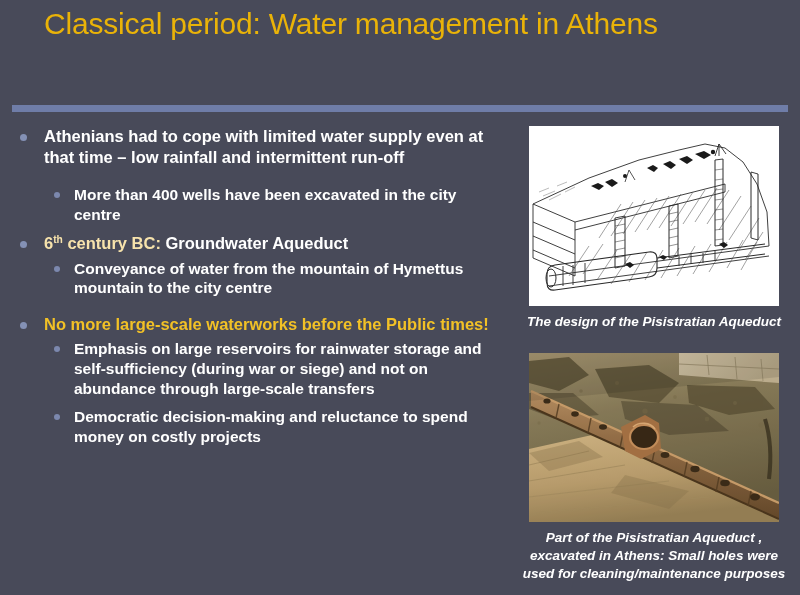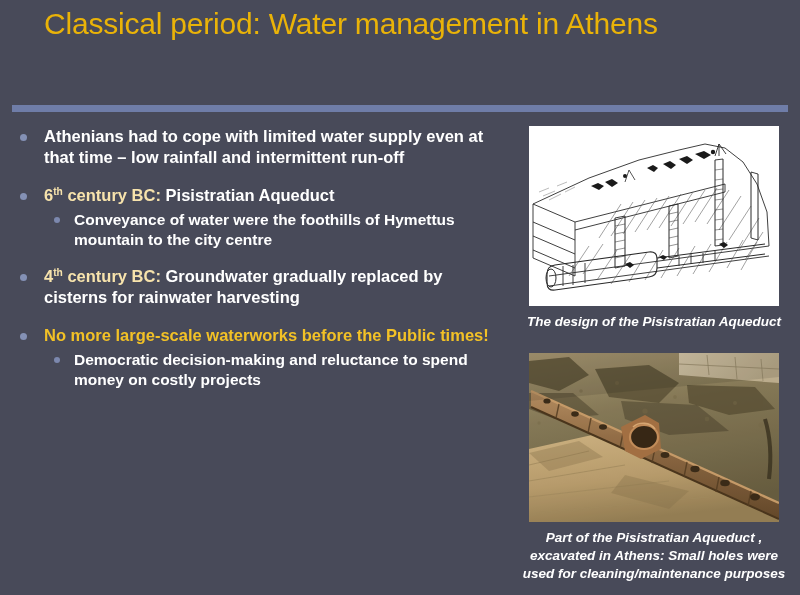--- a/index.html
+++ b/index.html
@@ -138,37 +138,40 @@
 
   <div id="divider"></div>
 
   <div id="body">
 
     <div class="bullet gap-after">
       <span>Athenians had to cope with limited water supply even at that time – low rainfall and intermittent run-off</span>
     </div>
 
 
+    <div class="subbullet">
+      <span>More than 400 wells have been excavated in the city centre</span>
+    </div>
 
     <div class="bullet tight">
-      <span class="hl-pale"><span>6</span><sup>th</sup><span> century BC:</span></span><span> Pisistratian Aqueduct</span>
+      <span class="hl-pale"><span>6</span><sup>th</sup><span> century BC:</span></span><span> Groundwater Aqueduct</span>
     </div>
 
     <div class="subbullet gap-after">
-      <span>Conveyance of water were the foothills of Hymettus mountain to the city centre</span>
-    </div>
-
-    <div class="bullet gap-after">
-      <span class="hl-pale"><span>4</span><sup>th</sup><span> century BC:</span></span><span> Groundwater gradually replaced by cisterns for rainwater harvesting</span>
-    </div>
+      <span>Conveyance of water from the mountain of Hymettus mountain to the city centre</span>
+    </div>
+
 
     <div class="bullet tight">
       <span class="hl-gold">No more large-scale waterworks before the Public times!</span>
     </div>
 
+    <div class="subbullet">
+      <span>Emphasis on large reservoirs for rainwater storage and self-sufficiency (during war or siege) and not on abundance through large-scale transfers</span>
+    </div>
 
     <div class="subbullet">
       <span>Democratic decision-making and reluctance to spend money on costly projects</span>
     </div>
 
   </div>
 
   <div class="figure" id="fig-top">
     <div class="fig-img" id="img-aqueduct-drawing">
       <svg viewBox="0 0 250 180" preserveAspectRatio="none" aria-hidden="true">

